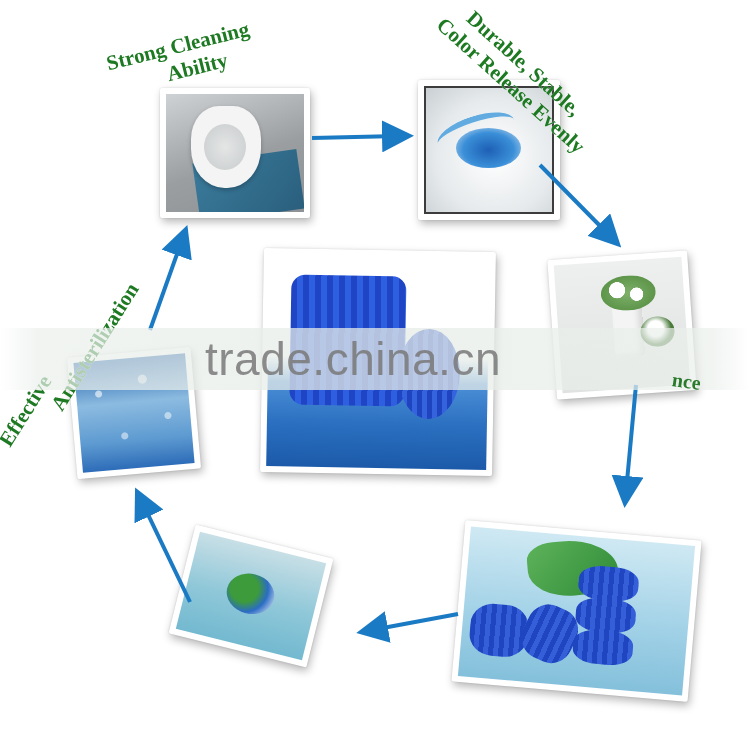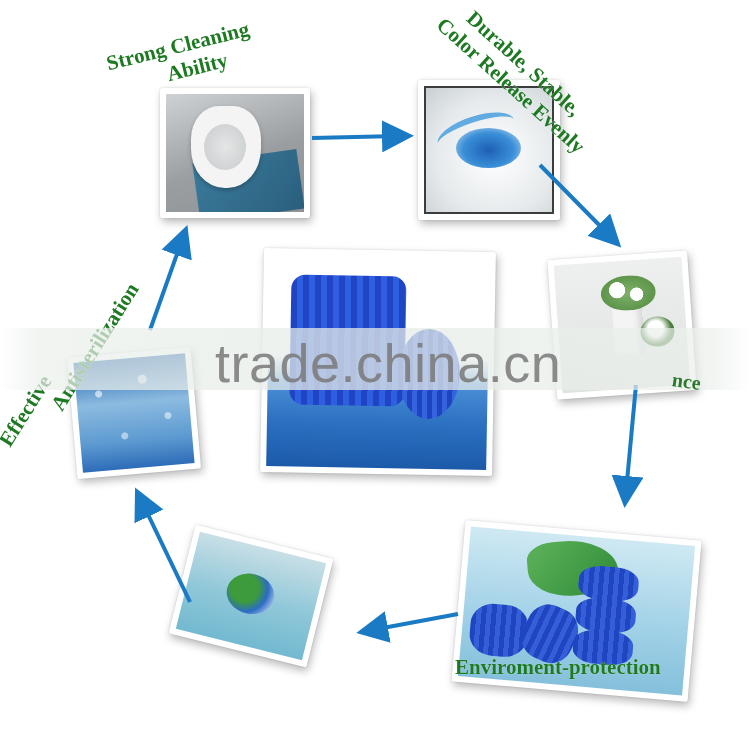--- a/index.html
+++ b/index.html
@@ -52,22 +52,22 @@
   #pc .inner { background: linear-gradient(180deg,#ffffff 0%,#ffffff 48%,#4b8fd6 60%,#2a6fc0 80%,#1c5aa9 100%); }
   #pc .tab1 { position:absolute; left:22px; top:20px; width:115px; height:130px; border-radius:14px;
               background: repeating-linear-gradient(90deg,#1f45c4 0 6px,#2e5fe0 6px 12px); }
   #pc .tab2 { position:absolute; left:130px; top:72px; width:62px; height:90px; border-radius:50%;
               background: repeating-linear-gradient(90deg,#1e44c0 0 5px,#3563de 5px 10px); }
 
   
   #wm-band { position:absolute; left:0; top:328px; width:750px; height:62px;
              background: linear-gradient(90deg, rgba(255,255,255,0) 0%, rgba(235,240,236,0.7) 5%,
                                           rgba(230,236,232,0.75) 50%, rgba(235,240,236,0.7) 95%, rgba(255,255,255,0) 100%); }
-  #watermark { position:absolute; left:215px; top:332px; font-family:"Liberation Sans",sans-serif;
-               font-size:54px; color:rgba(120,120,120,0.85); letter-spacing:0.5px; }
+  #watermark { position:absolute; left:205px; top:332px; font-family:"Liberation Sans",sans-serif;
+               font-size:46px; color:rgba(120,120,120,0.85); letter-spacing:0.5px; }
 
   
   #p4 { left: 458px; top: 530px; width: 225px; height: 150px; transform: rotate(5deg); }
   #p4 .inner { background: linear-gradient(180deg,#cfe9f3 0%,#9fd0e6 60%,#84c0db 100%); }
   #p4 .leaf { position:absolute; left:60px; top:5px; width:90px; height:55px;
               background: linear-gradient(135deg,#5db35a,#2f8a37); transform: rotate(-10deg); border-radius: 30% 60% 40% 50%; }
   .tab { position:absolute; border-radius:40%;
          background: repeating-linear-gradient(90deg,#1f45c0 0 5px,#355fd8 5px 10px); }
 
   
@@ -177,19 +177,18 @@
   <div class="label" style="left:478px;top:6px;font-size:21px;transform:rotate(42deg);transform-origin:left top;">
     <div>Durable, Stable,</div>
     <div style="margin-left:-18px;">Color Release Evenly</div>
   </div>
 
   <div class="label" style="left:-6px;top:438px;font-size:21px;transform:rotate(-58deg);transform-origin:left top;">
     <div>Effective</div>
     <div style="padding-left:58px;">Antisterilization</div>
   </div>
 
-  <div class="label" style="left:455px;top:655px;font-size:21px;">Enviroment-protection</div>
 
   <div id="wm-band"></div>
   <div id="watermark">trade.china.cn</div>
 
   <div class="label" style="left:672px;top:370px;font-size:20px;transform:rotate(8deg);color:#2a7a2c;">nce</div>
 </div>
 
 </body></html>

